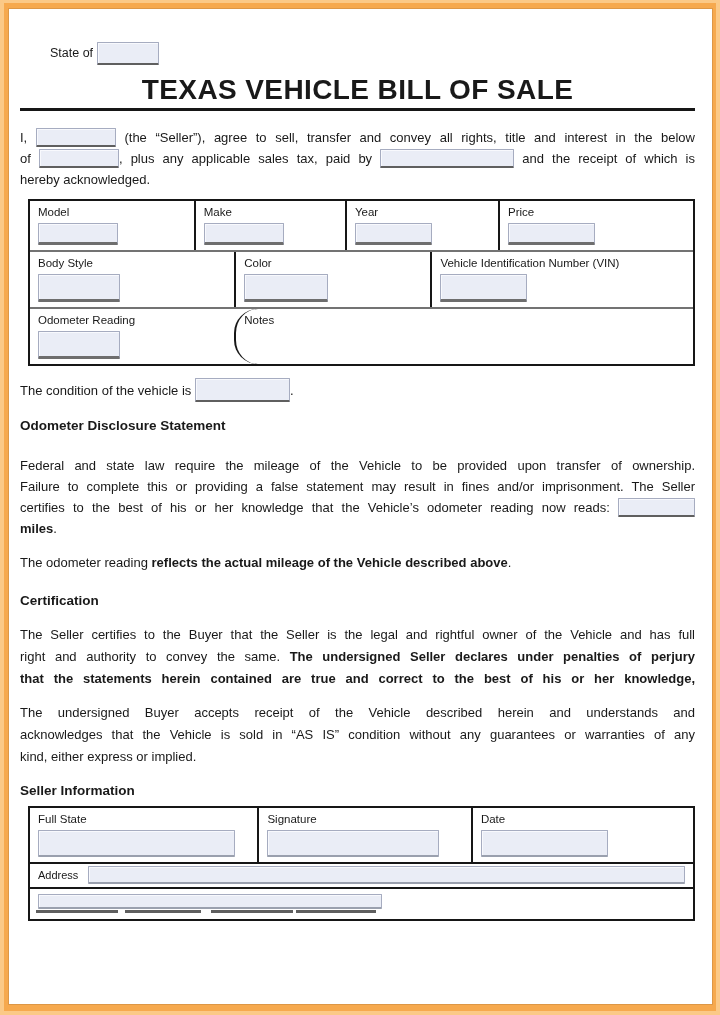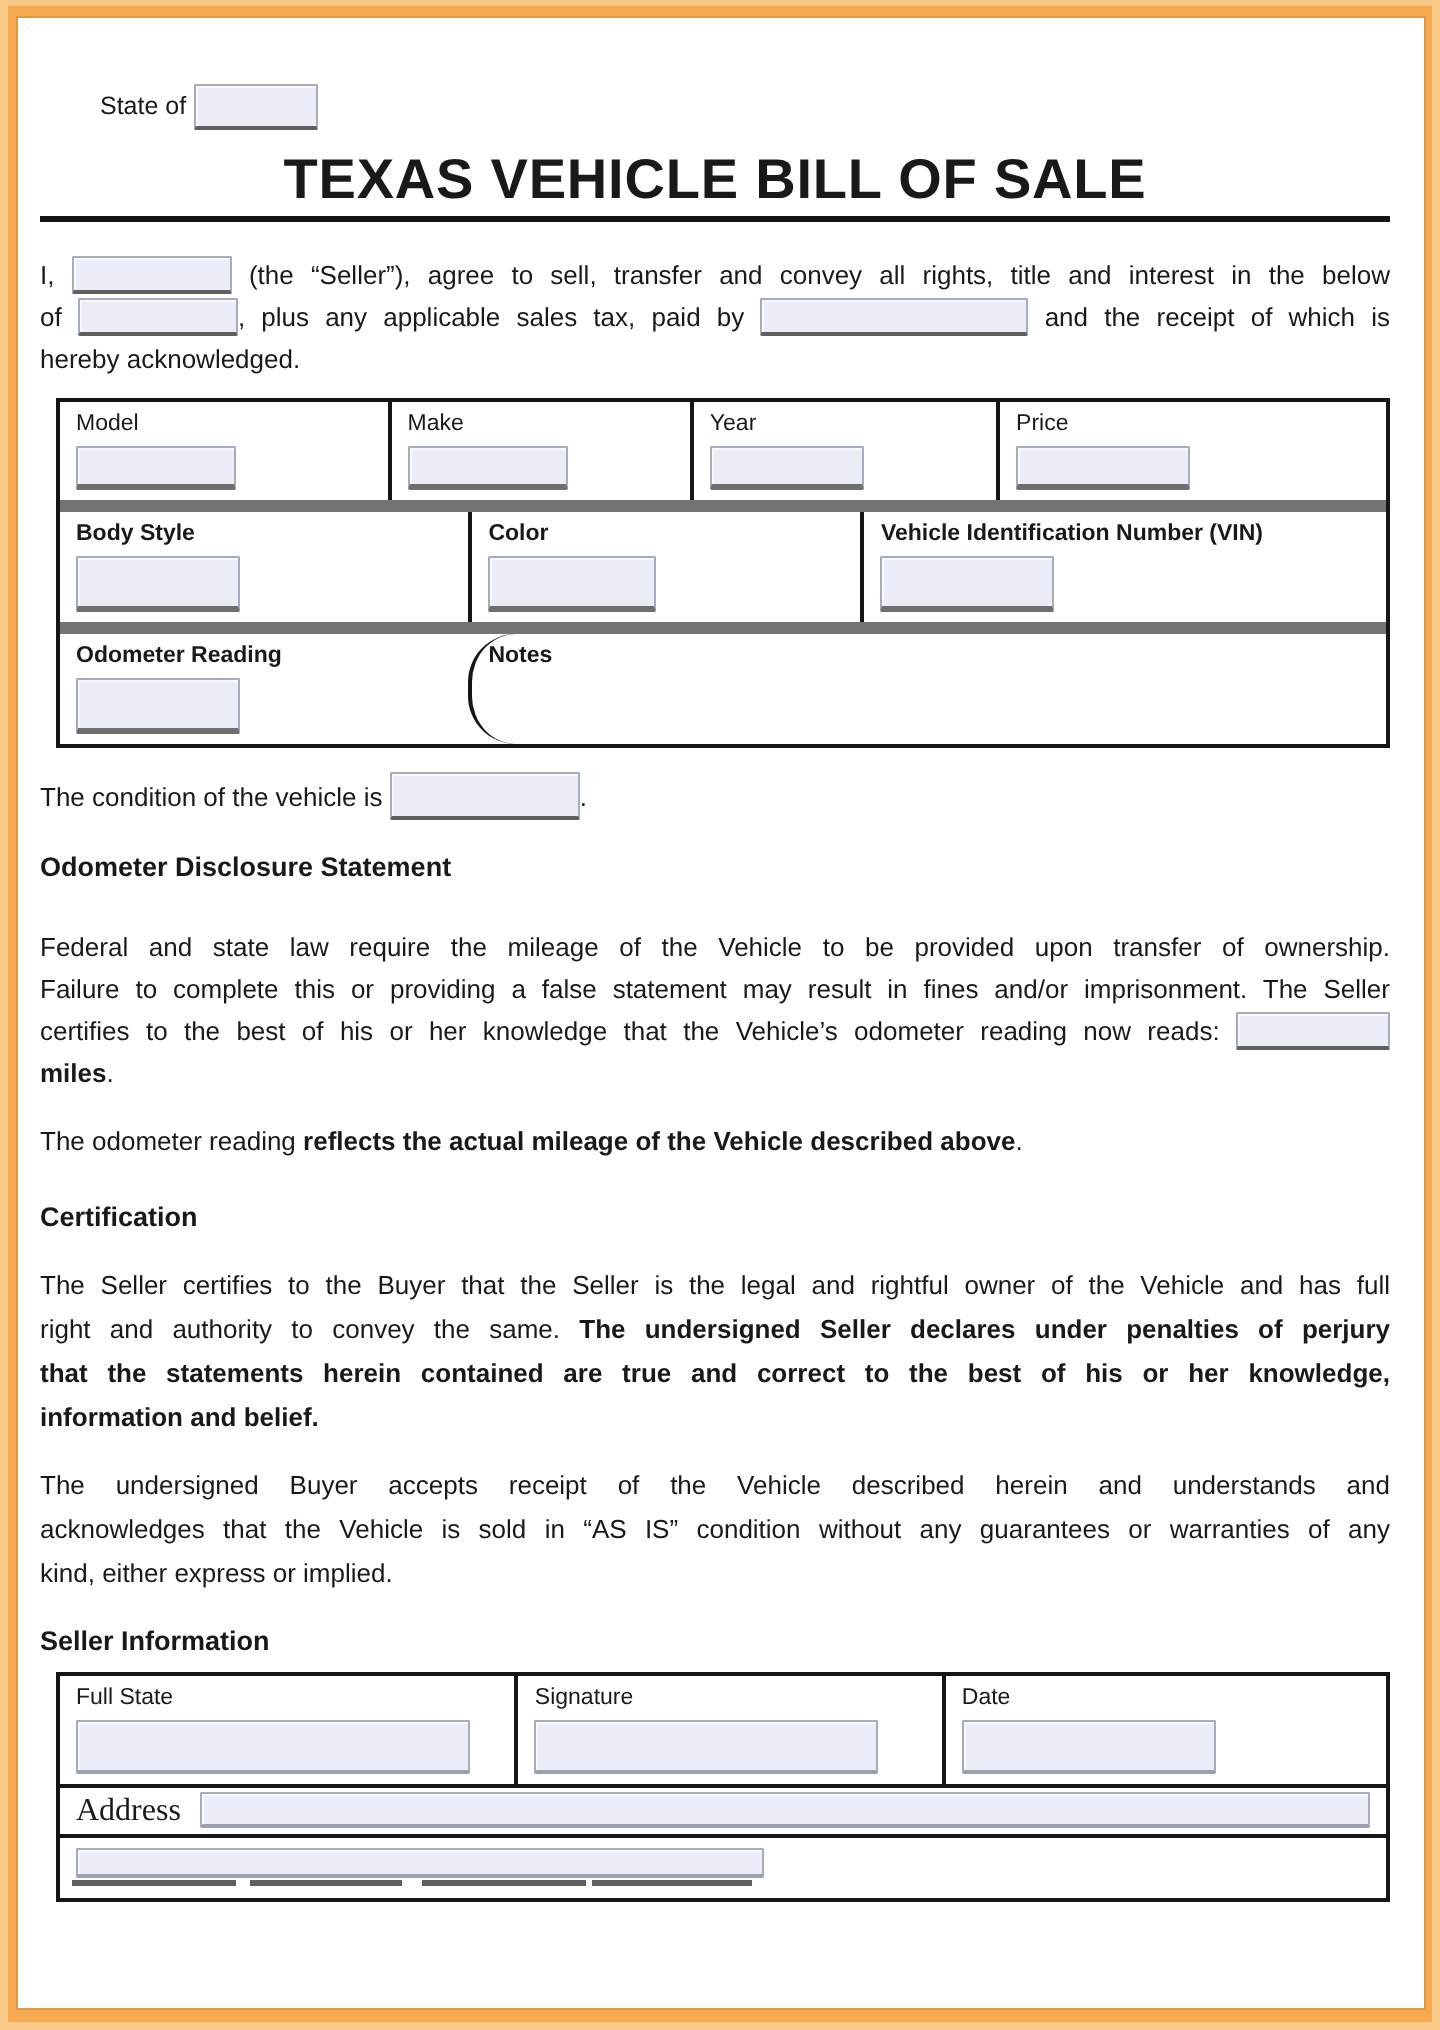--- a/index.html
+++ b/index.html
@@ -41,33 +41,33 @@
     background:#eaedf6;border:1px solid #a6acc0;border-bottom:2px solid #9aa0ae;
     border-radius:1px;box-shadow:inset 1px 1px 0 #f8f9fd;
   }
 
   
   .sect{font-size:13.5px;font-weight:bold;line-height:16px;}
 
   
   .ftable{border:2px solid #161616;margin-left:8px;width:calc(100% - 8px);box-sizing:border-box;}
   .frow{display:flex;}
-  .frow + .frow{border-top:6px solid #737373;font-weight:bold;}
+  .frow + .frow{border-top:2px solid #737373;}
   .fcell{box-sizing:border-box;padding:5px 6px 5px 8px;}
   .fcell + .fcell{border-left:2px solid #161616;}
   .flabel{font-size:11.5px;line-height:13px;}
   .finput{margin-top:4px;}
 
   .r1 .fcell{min-height:45px;}
   .r2 .fcell{min-height:55px;}
   .r3 .fcell{min-height:50px;}
   .sr1 .fcell{min-height:50px;}
 
   .arow{display:flex;align-items:center;border-top:2px solid #161616;min-height:22px;padding:2px 8px 3px 8px;box-sizing:border-box;}
-  .arow .flabel{font-size:16px;font-family:Liberation Serif, serif;}
+  .arow .flabel{font-size:11px;}
   .a2row{border-top:2px solid #161616;min-height:24px;padding:5px 6px 6px 6px;box-sizing:border-box;}
   .seg-row{display:flex;width:345px;margin-top:1px;}
   .seg{height:3px;background:#5f5f5f;}
 </style>
 </head>
 <body>
 
 <div class="frame"></div>
 <div class="page">
   <div class="content">
@@ -166,23 +166,20 @@
     <div class="sect" style="margin-top:20px;">Certification</div>
 
     <div class="para" style="margin-top:15px;line-height:22px;">
       <div class="jline">The Seller certifies to the Buyer that the Seller is the legal and rightful owner of the Vehicle and has full</div>
       <div class="jline">
         <span>right and authority to convey the same.</span>
         <strong>The undersigned Seller declares under penalties of perjury</strong>
       </div>
       <div class="jline">
         <strong>that the statements herein contained are true and correct to the best of his or her knowledge,</strong>
-      </div>
-      <div class="lline">
-        <strong>information and belief.</strong>
       </div>
     </div>
 
     <div class="para" style="margin-top:12px;line-height:22px;">
       <div class="jline">The undersigned Buyer accepts receipt of the Vehicle described herein and understands and</div>
       <div class="jline">acknowledges that the Vehicle is sold in “AS IS” condition without any guarantees or warranties of any</div>
       <div class="lline">kind, either express or implied.</div>
     </div>
 
     <div class="sect" style="margin-top:15px;">Seller Information</div>

